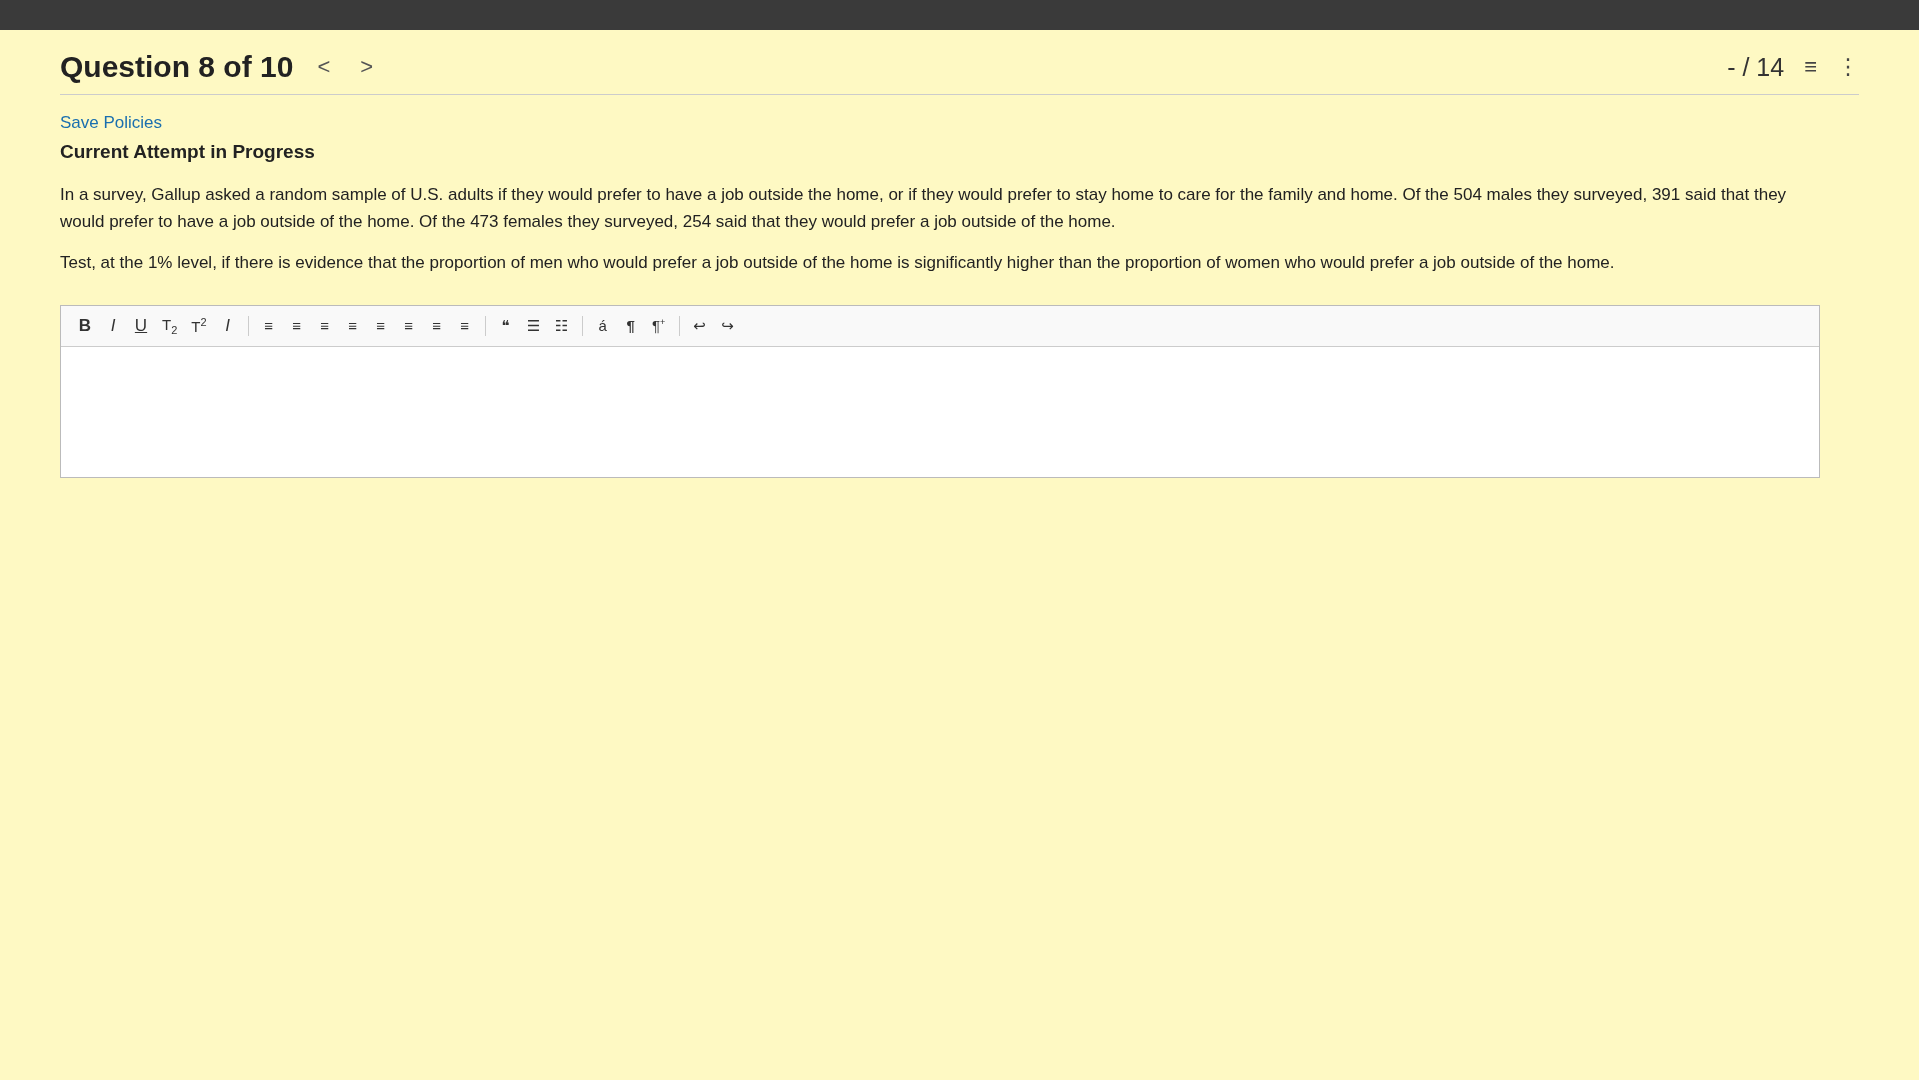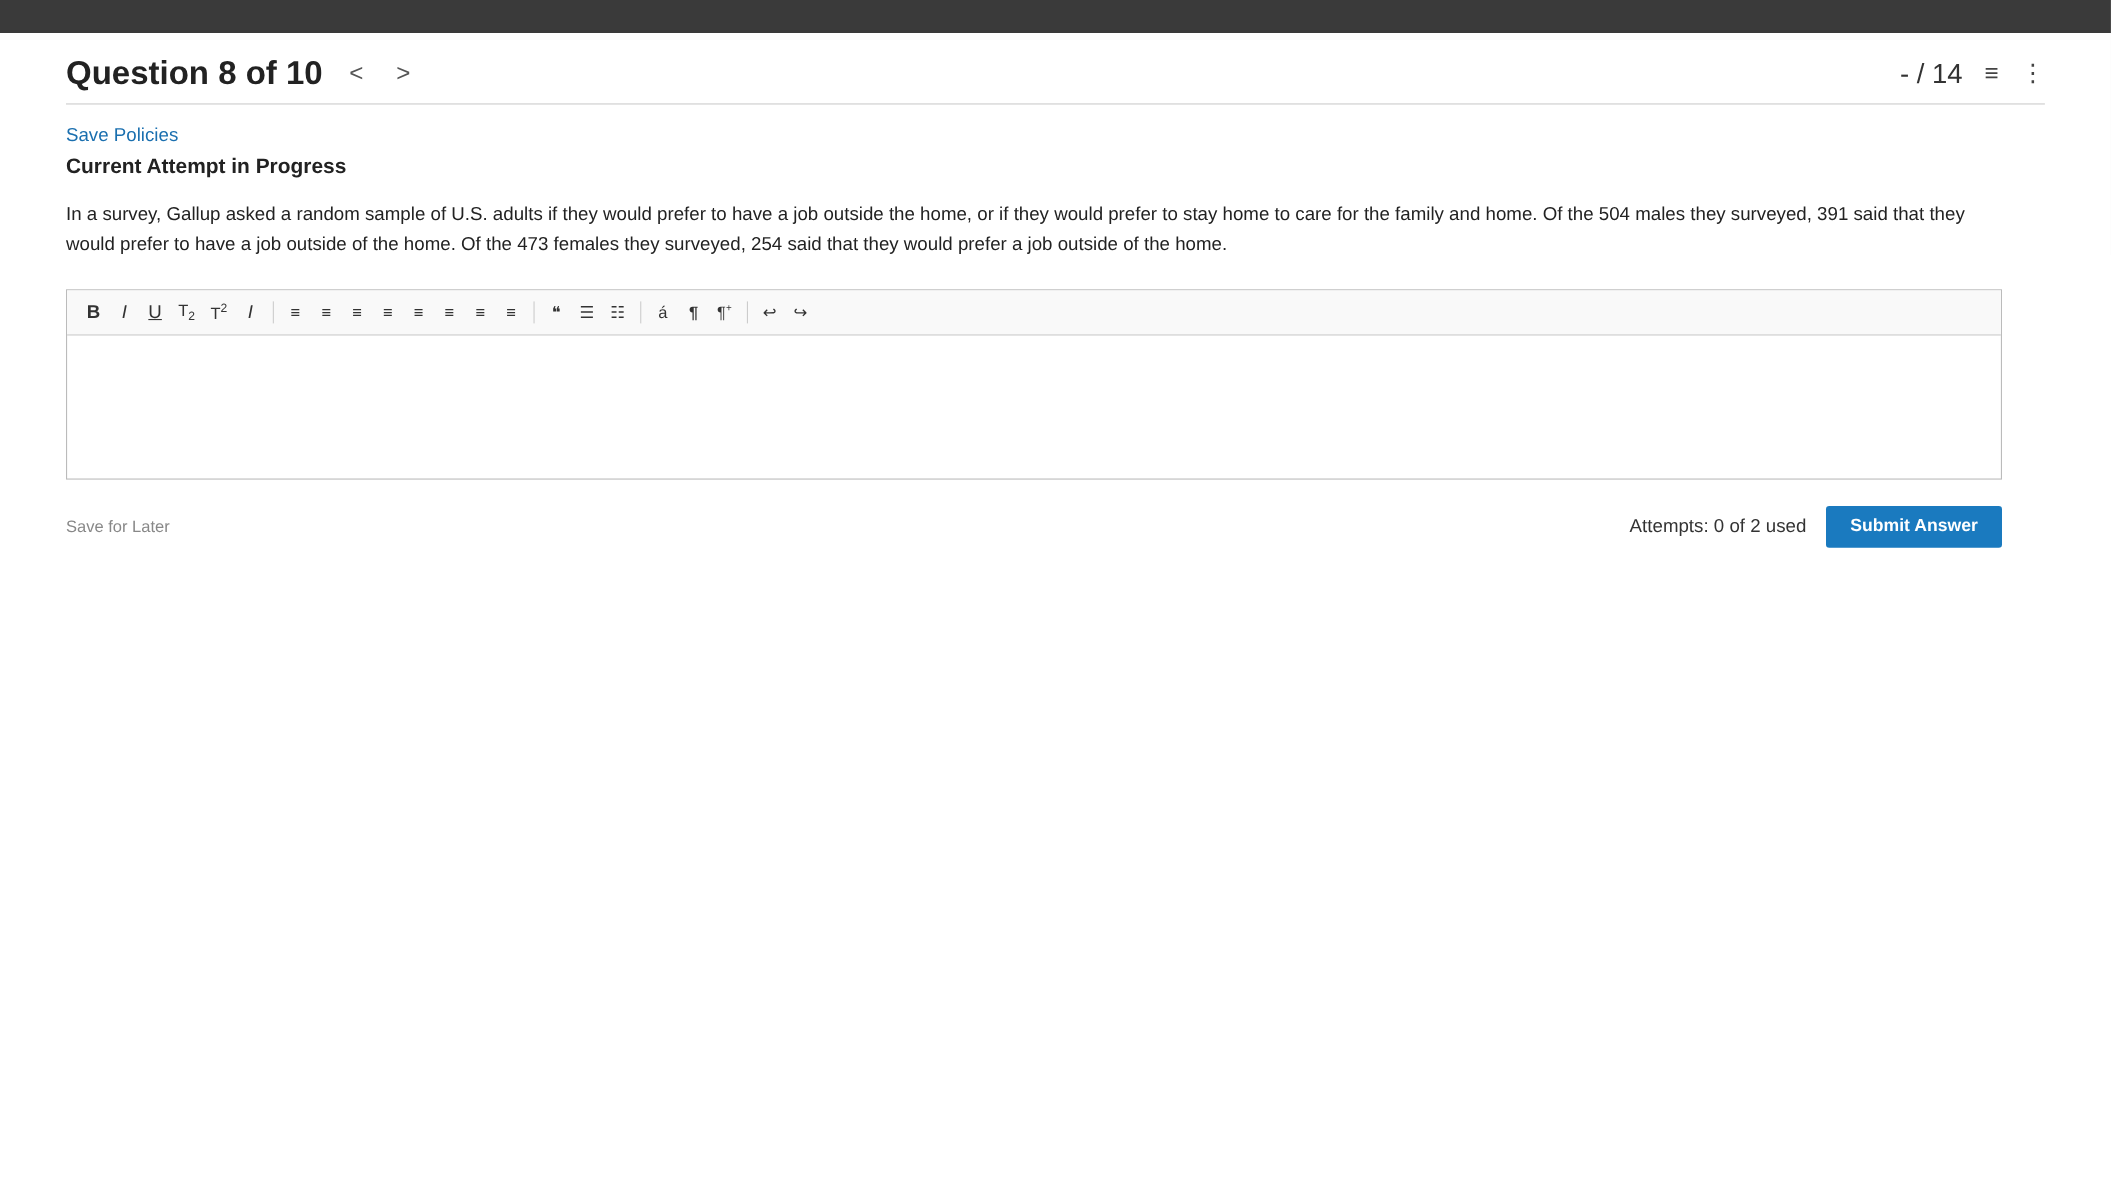--- a/index.html
+++ b/index.html
@@ -12,21 +12,21 @@
       overflow-x: hidden;
     }
 
     .top-bar {
       background-color: #3a3a3a;
       height: 30px;
       width: 100%;
     }
 
     .page-container {
-      background-color: #ffffff;
+      background-color: #fef9c3;
       padding: 20px 60px 43px 60px;
       min-height: 1050px;
     }
 
     .header-row {
       display: flex;
       align-items: center;
       justify-content: space-between;
       padding-bottom: 10px;
       border-bottom: 1px solid #ccc;
@@ -229,20 +229,21 @@
 
   
   <a class="view-policies">Save Policies</a>
 
   
   <div class="current-attempt">Current Attempt in Progress</div>
 
   
   <div class="question-body">
     <p>In a survey, Gallup asked a random sample of U.S. adults if they would prefer to have a job outside the home, or if they would prefer to stay home to care for the family and home. Of the 504 males they surveyed, 391 said that they would prefer to have a job outside of the home. Of the 473 females they surveyed, 254 said that they would prefer a job outside of the home.</p>
+    <p>Test, at the 1% level, if there is evidence that the proportion of men who would prefer a job outside of the home is significantly higher than the proportion of women who would prefer a job outside of the home.</p>
   </div>
 
   
   <div class="editor-container">
     <div class="editor-toolbar">
       <button class="toolbar-btn bold">B</button>
       <button class="toolbar-btn italic">I</button>
       <button class="toolbar-btn underline">U</button>
       <button class="toolbar-btn">T<span class="sub-script">2</span></button>
       <button class="toolbar-btn">T<span class="super-script">2</span></button>
@@ -266,21 +267,14 @@
       <button class="toolbar-btn">¶<span style="font-size:9px;vertical-align:super;">+</span></button>
       <div class="toolbar-divider"></div>
       <button class="toolbar-btn">↩</button>
       <button class="toolbar-btn">↪</button>
     </div>
     <div class="editor-area" contenteditable="true" style="">
     </div>
   </div>
 
   
-  <div class="footer-row">
-    <button class="save-later">Save for Later</button>
-    <div class="footer-right">
-      <span class="attempts-text">Attempts: 0 of 2 used</span>
-      <button class="submit-btn">Submit Answer</button>
-    </div>
-  </div>
 
 </div>
 
 </body></html>

